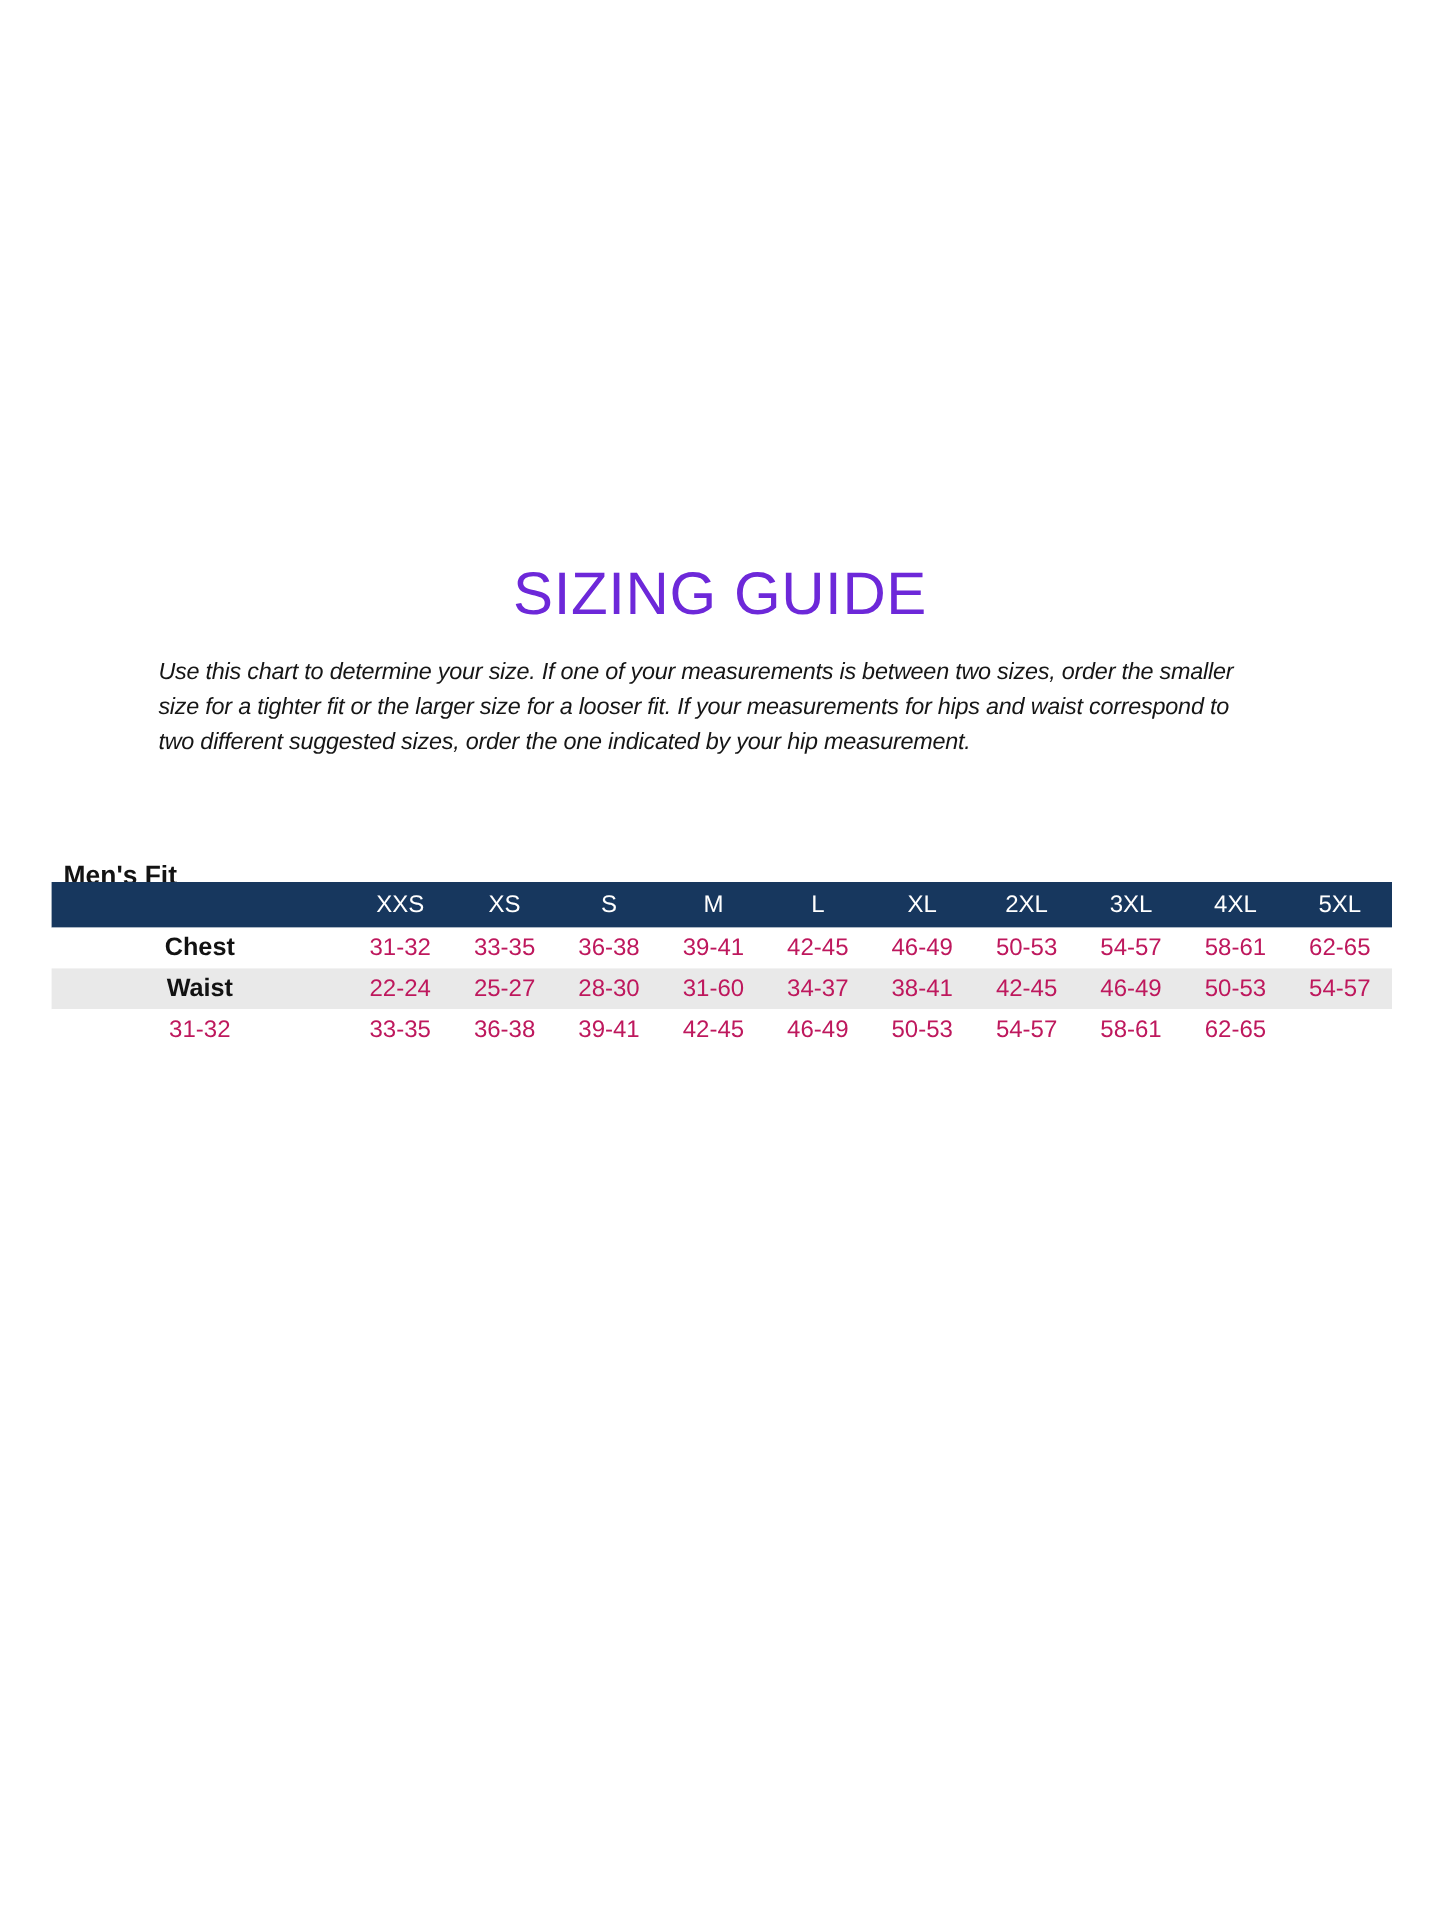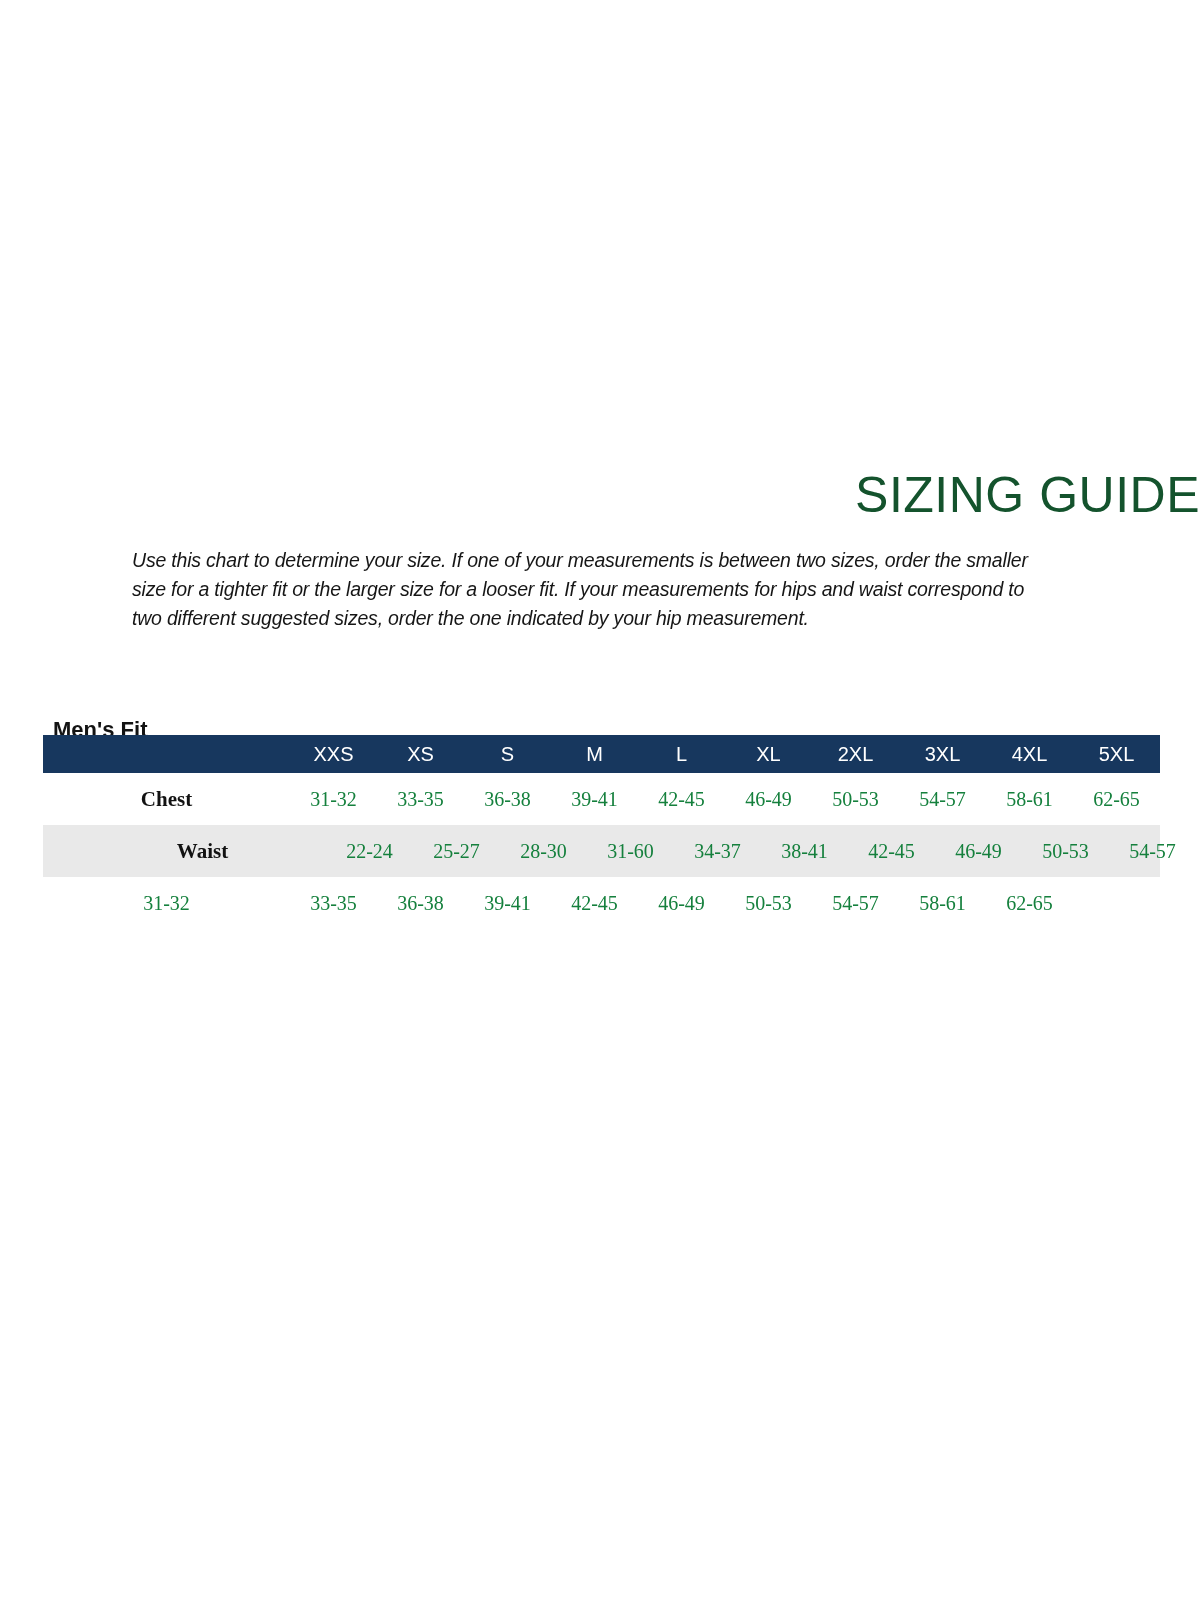--- a/index.html
+++ b/index.html
@@ -16,26 +16,26 @@
     font-family: "Liberation Sans", sans-serif;
     color: var(--text-color, #111111);
     overflow: hidden;
   }
   .title {
     position: absolute;
     top: 470px;
     left: 0;
     width: 100%;
     margin: 0;
-    text-align: right;
+    text-align: center;
     font-size: 50px;
     font-weight: 400;
     letter-spacing: 0.5px;
     line-height: 1;
-    color: #14532d;
+    color: #6d28d9;
   }
   .intro {
     position: absolute;
     left: 132px;
     top: 546px;
     width: 960px;
     font-size: 19.5px;
     line-height: 29px;
     letter-spacing: -0.2px;
     color: #161616;
@@ -62,34 +62,32 @@
   .trow {
     display: grid;
     grid-template-columns: 247px repeat(10, 87px);
     align-items: stretch;
   }
   .trow.header {
     height: 38px;
     background: var(--header-bg, #17375e);
   }
   .trow.body-row {
-    height: 52px;
+    height: 34px;
     background: #ffffff;
-    font-family: Liberation Serif, serif;
   }
   .trow.stripe {
     background: var(--stripe-bg, #e9e9e9);
-    padding-left: 36px;
   }
   .cell {
     display: flex;
     align-items: center;
     justify-content: center;
     font-size: 20px;
-    color: #15803d;
+    color: #be185d;
   }
   .trow.header .cell {
     color: var(--header-text, #ffffff);
     font-weight: 400;
   }
   .cell.label-cell {
     font-weight: 700;
     font-size: 21px;
     color: #121212;
   }

